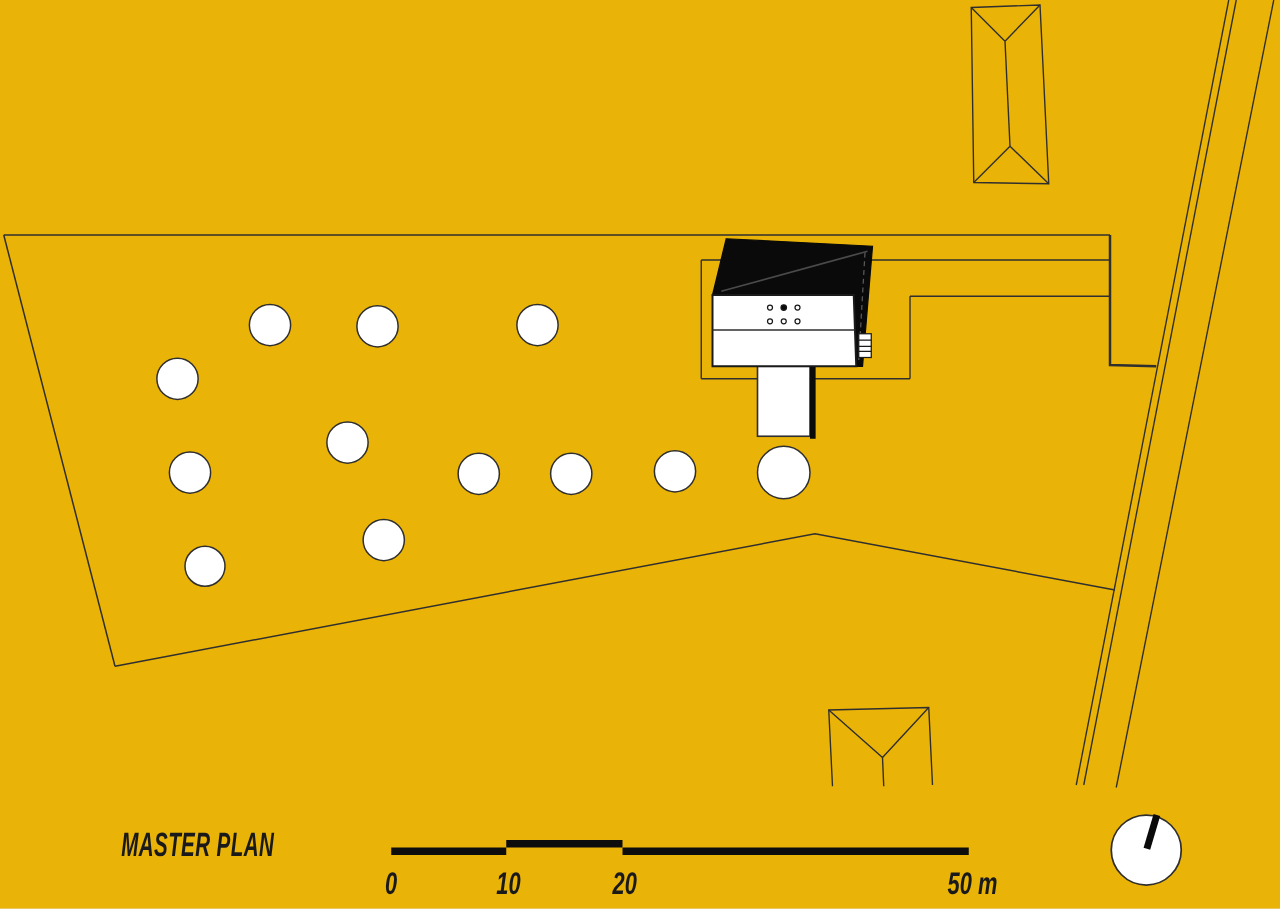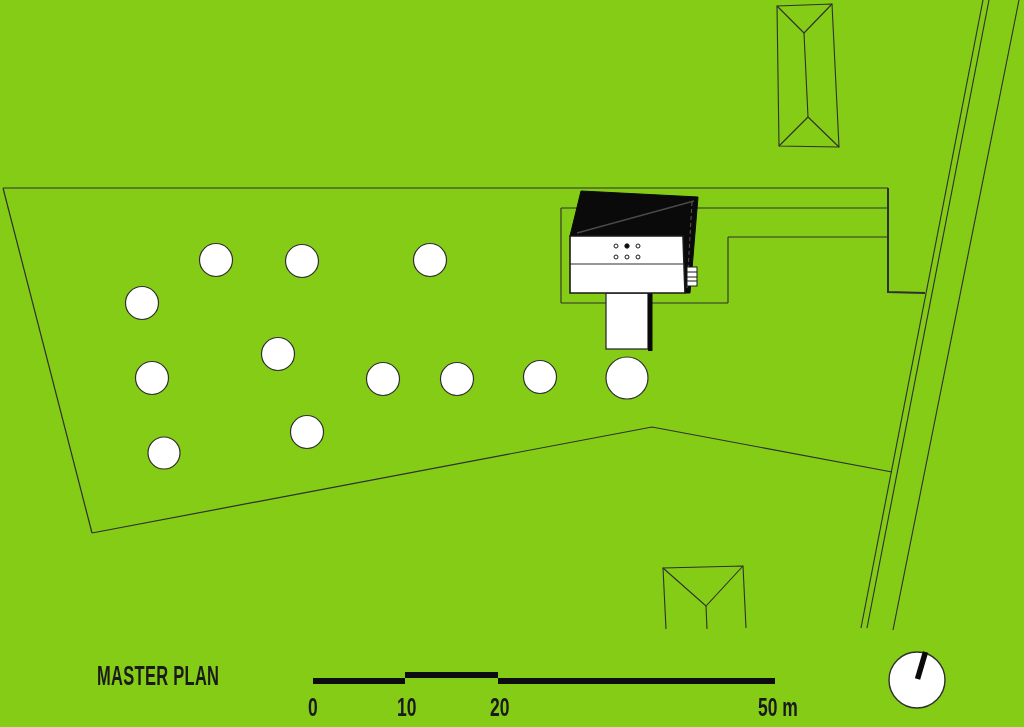--- a/index.html
+++ b/index.html
@@ -1,18 +1,18 @@
 <!DOCTYPE html>
 <html><head>
 <meta charset="utf-8">
 <style>
   html,body{margin:0;padding:0;background:#e8e8e8;}
   .canvas{
-    position:relative;width:1024px;height:727px;background:#84cc16;
-    font-family:"Liberation Sans",sans-serif;overflow:hidden;
+    position:relative;width:1024px;height:727px;background:#eab308;
+    font-family:"Liberation Sans",sans-serif;overflow:hidden;font-style:italic;
   }
   svg{position:absolute;left:0;top:0;}
   .lbl{
     position:absolute;color:#1a1a1a;font-weight:700;line-height:1;
     transform-origin:left top;white-space:nowrap;
   }
   .title-lbl{left:97px;top:663px;font-size:27px;letter-spacing:.5px;transform:scaleX(.61);}
   .scale-lbl{font-size:25px;transform:scaleX(.7);}
   .s0{left:308px;top:695px;}
   .s10{left:397px;top:695px;}

